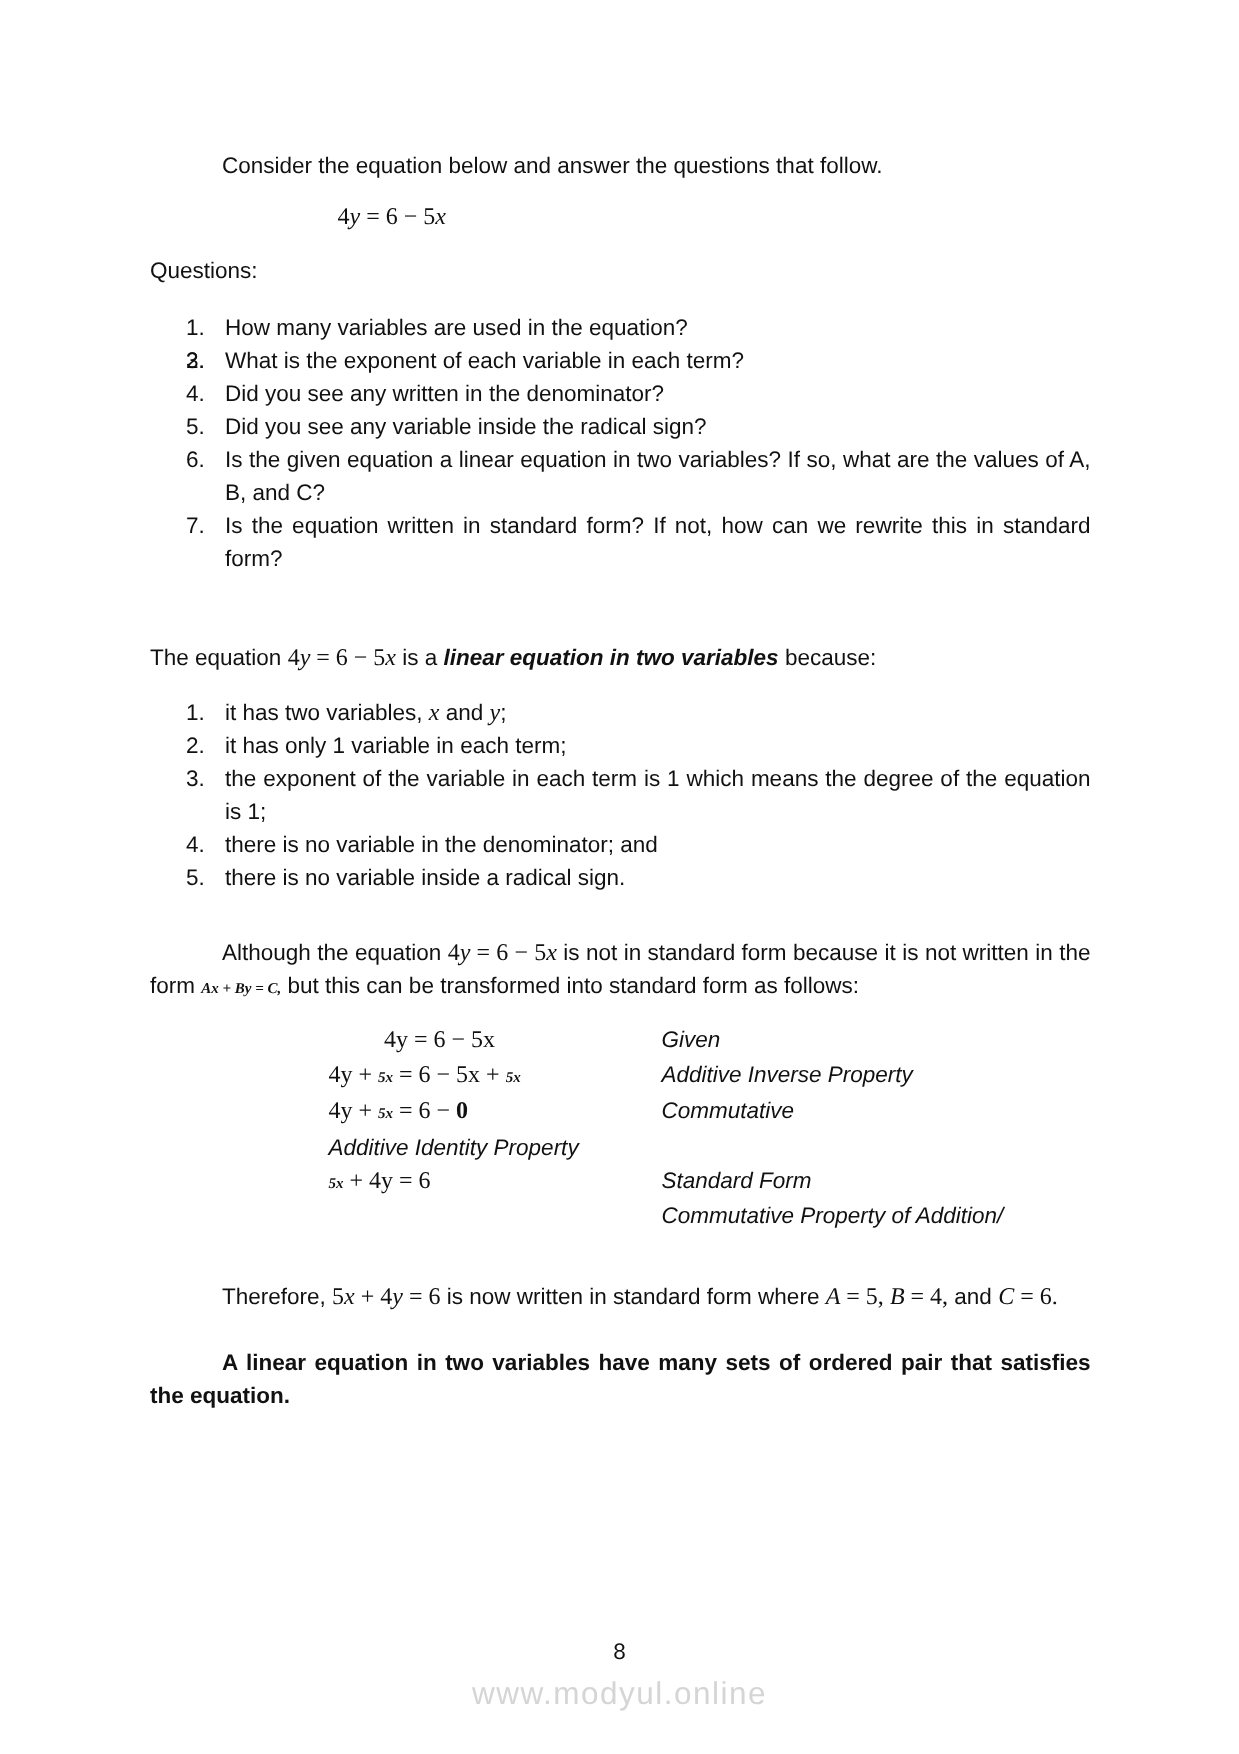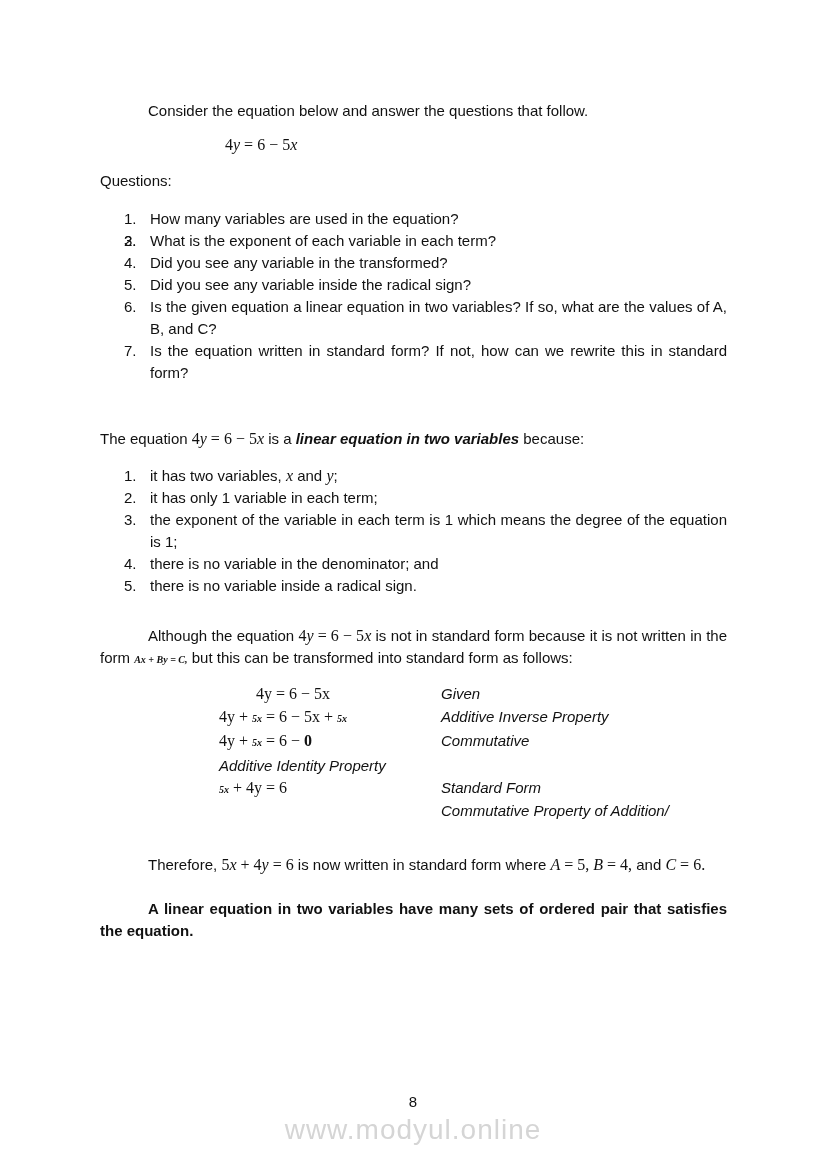--- a/index.html
+++ b/index.html
@@ -51,21 +51,21 @@
 
   .therefore { margin-top: 32px; }
   .closing { margin-top: 22px; font-weight: bold; }
 
   .page-num {
     position: absolute; top: 1091px; left: 0; width: 826px;
     text-align: center; color: #111111;
   }
   .site {
     position: absolute; top: 1119px; left: 0; width: 826px;
-    text-align: center; color: #d5d5d5; font-size: 28px; letter-spacing: 1px;
+    text-align: center; color: #d5d5d5; font-size: 21px; letter-spacing: 1px;
   }
 </style>
 </head>
 <body>
 
 <div class="page">
   <div class="content">
 
     <p class="just indent"><span class="seg-t">Consider the equation below and answer the questions that follow.</span></p>
 
@@ -80,21 +80,21 @@
       </div>
       <div class="oli">
         <span class="num">2.</span>
       </div>
       <div class="oli">
         <span class="num">3.</span>
         <span>What is the exponent of each variable in each term?</span>
       </div>
       <div class="oli">
         <span class="num">4.</span>
-        <span>Did you see any variable in the transformed?</span>
+        <span>Did you see any written in the denominator?</span>
       </div>
       <div class="oli">
         <span class="num">5.</span>
         <span>Did you see any variable inside the radical sign?</span>
       </div>
       <div class="oli">
         <span class="num">6.</span>
         <span>Is the given equation a linear equation in two variables? If so, what are the values of A, B, and C?</span>
       </div>
       <div class="oli">

